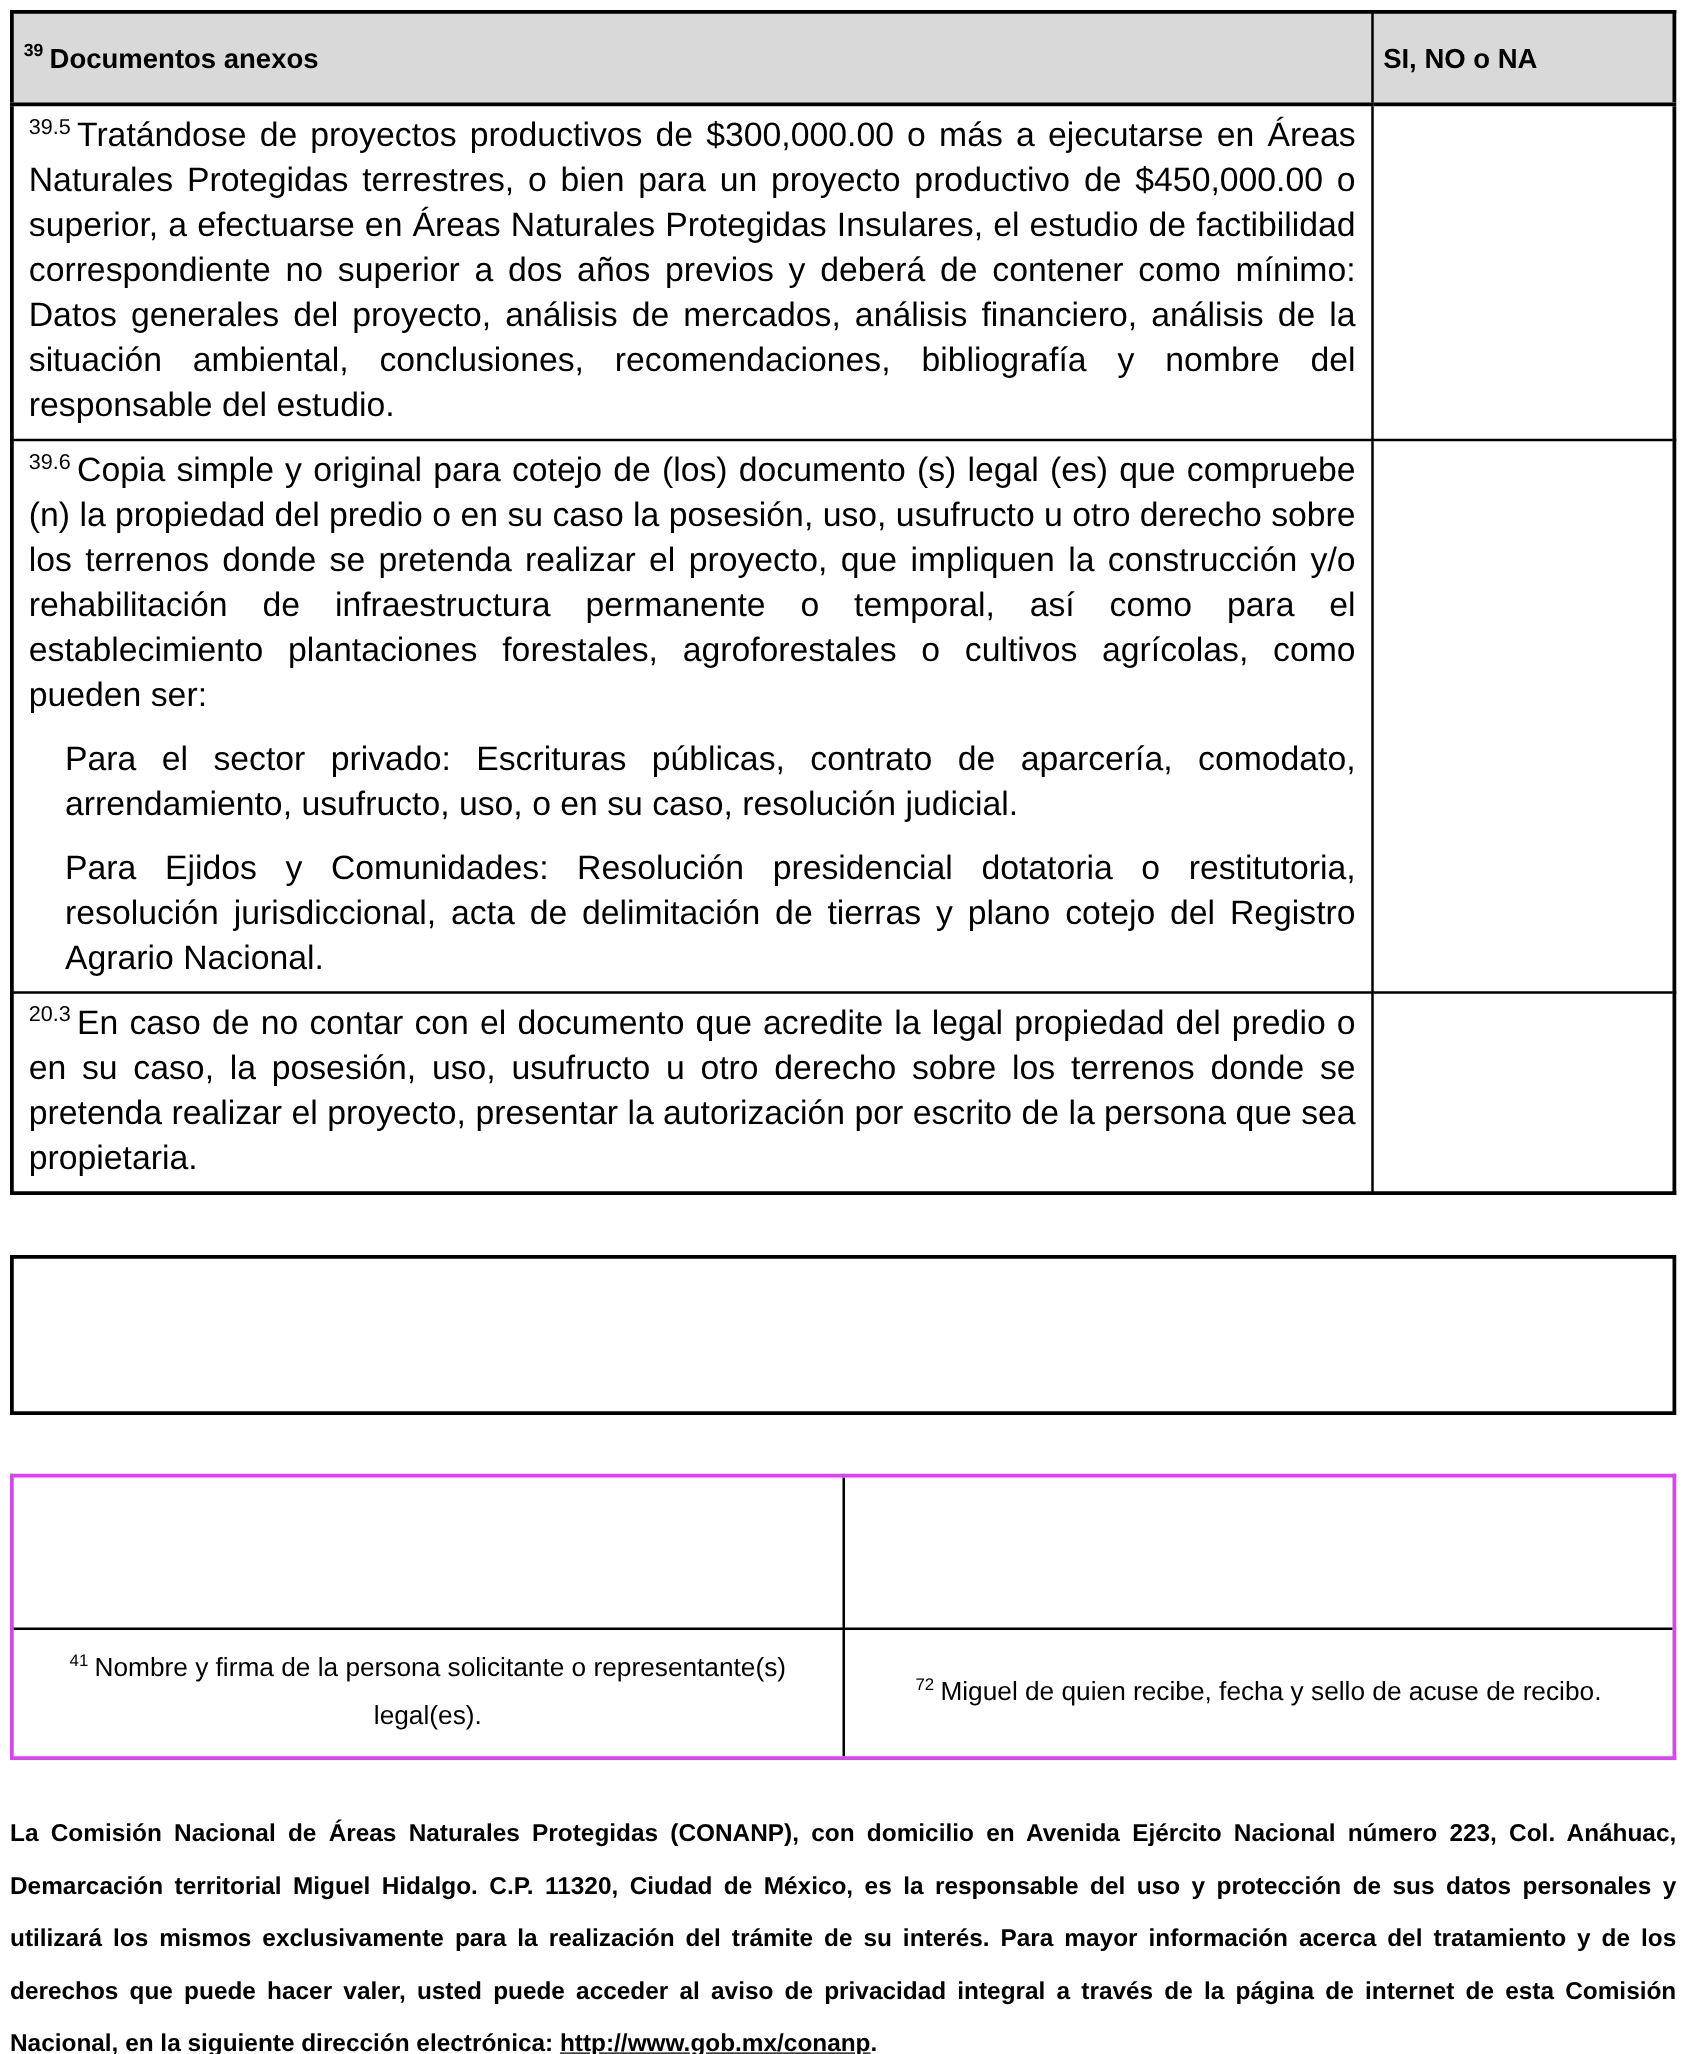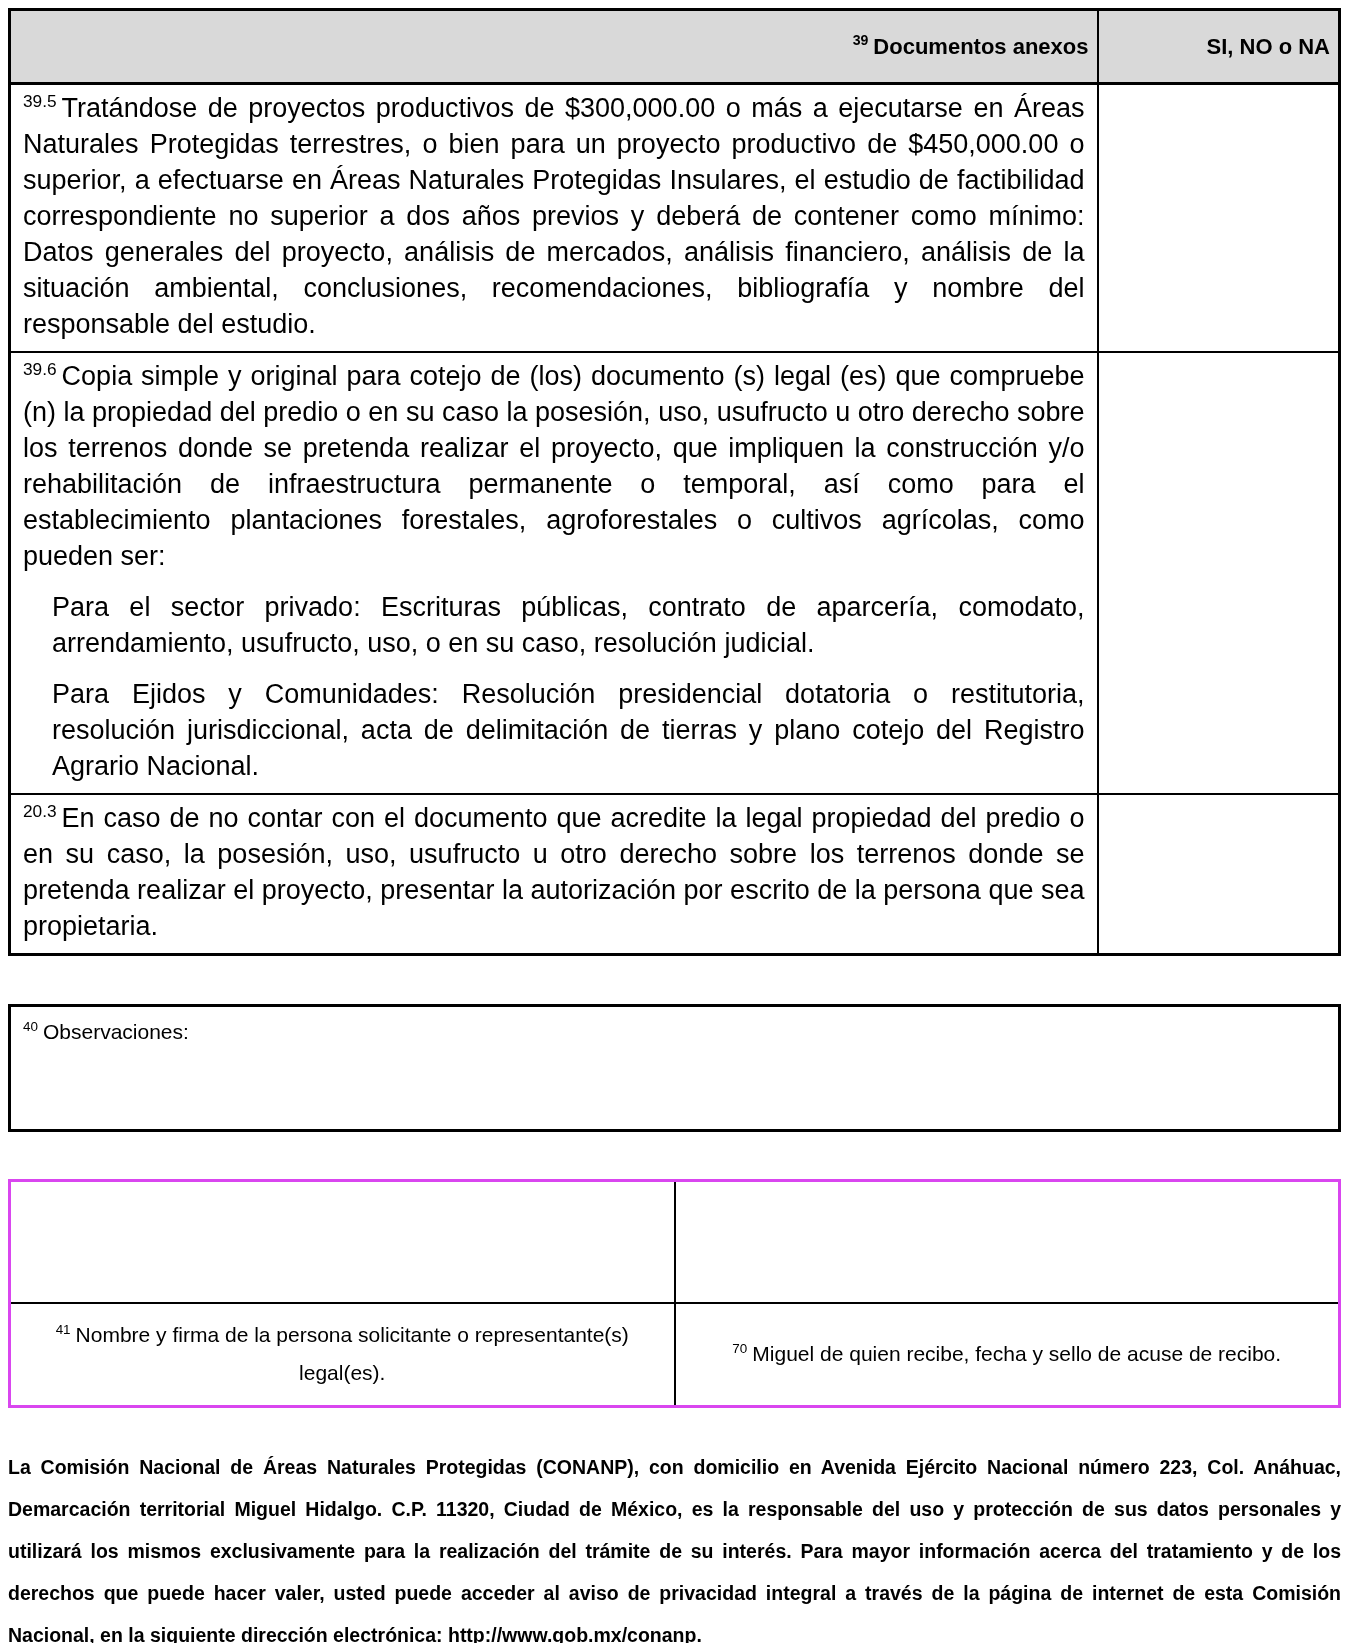--- a/index.html
+++ b/index.html
@@ -19,21 +19,21 @@
     border: 3px solid #000;
   }
   table.doc-table th, table.doc-table td {
     border: 2px solid #000;
     vertical-align: top;
   }
   table.doc-table th {
     background: #d9d9d9;
     font-size: 22px;
     font-weight: bold;
-    text-align: right;
+    text-align: left;
     height: 74px;
     vertical-align: middle;
     border-bottom: 3px solid #000;
     padding: 4px 8px;
   }
   td.cell-text {
     font-size: 27px;
     line-height: 36px;
     text-align: justify;
     padding: 5px 12px 9px 12px;
@@ -128,32 +128,31 @@
       <tr>
         <td class="cell-text">
           <p><sup class="ref">20.3</sup><span>En caso de no contar con el documento que acredite la legal propiedad del predio o en su caso, la posesión, uso, usufructo u otro derecho sobre los terrenos donde se pretenda realizar el proyecto, presentar la autorización por escrito de la persona que sea propietaria.</span></p>
         </td>
         <td class="cell-ans"></td>
       </tr>
     </tbody>
   </table>
 
   <div class="obs-box">
-    <p class="obs-label"><sup class="ref">40</sup><span>Observaciones:</span></p>
     <div class="obs-input"></div>
   </div>
 
   <table class="sig-table">
     <tbody>
       <tr>
         <td class="sig-space"></td>
         <td class="sig-space"></td>
       </tr>
       <tr>
         <td class="sig-label"><sup class="ref">41</sup><span>Nombre y firma de la persona solicitante o representante(s) legal(es).</span></td>
-        <td class="sig-label"><sup class="ref">70</sup><span>Miguel de quien recibe, fecha y sello de acuse de recibo.</span></td>
+        <td class="sig-label"><sup class="ref">72</sup><span>Miguel de quien recibe, fecha y sello de acuse de recibo.</span></td>
       </tr>
     </tbody>
   </table>
 
   <p class="footer"><span>La Comisión Nacional de Áreas Naturales Protegidas (CONANP), con domicilio en Avenida Ejército Nacional número 223, Col. Anáhuac, Demarcación territorial Miguel Hidalgo. C.P. 11320, Ciudad de México, es la responsable del uso y protección de sus datos personales y utilizará los mismos exclusivamente para la realización del trámite de su interés. Para mayor información acerca del tratamiento y de los derechos que puede hacer valer, usted puede acceder al aviso de privacidad integral a través de la página de internet de esta Comisión Nacional, en la siguiente dirección electrónica: </span><a href="#" class="footer-link">http://www.gob.mx/conanp</a><span>.</span></p>
 
 </div>
 
 </body></html>

